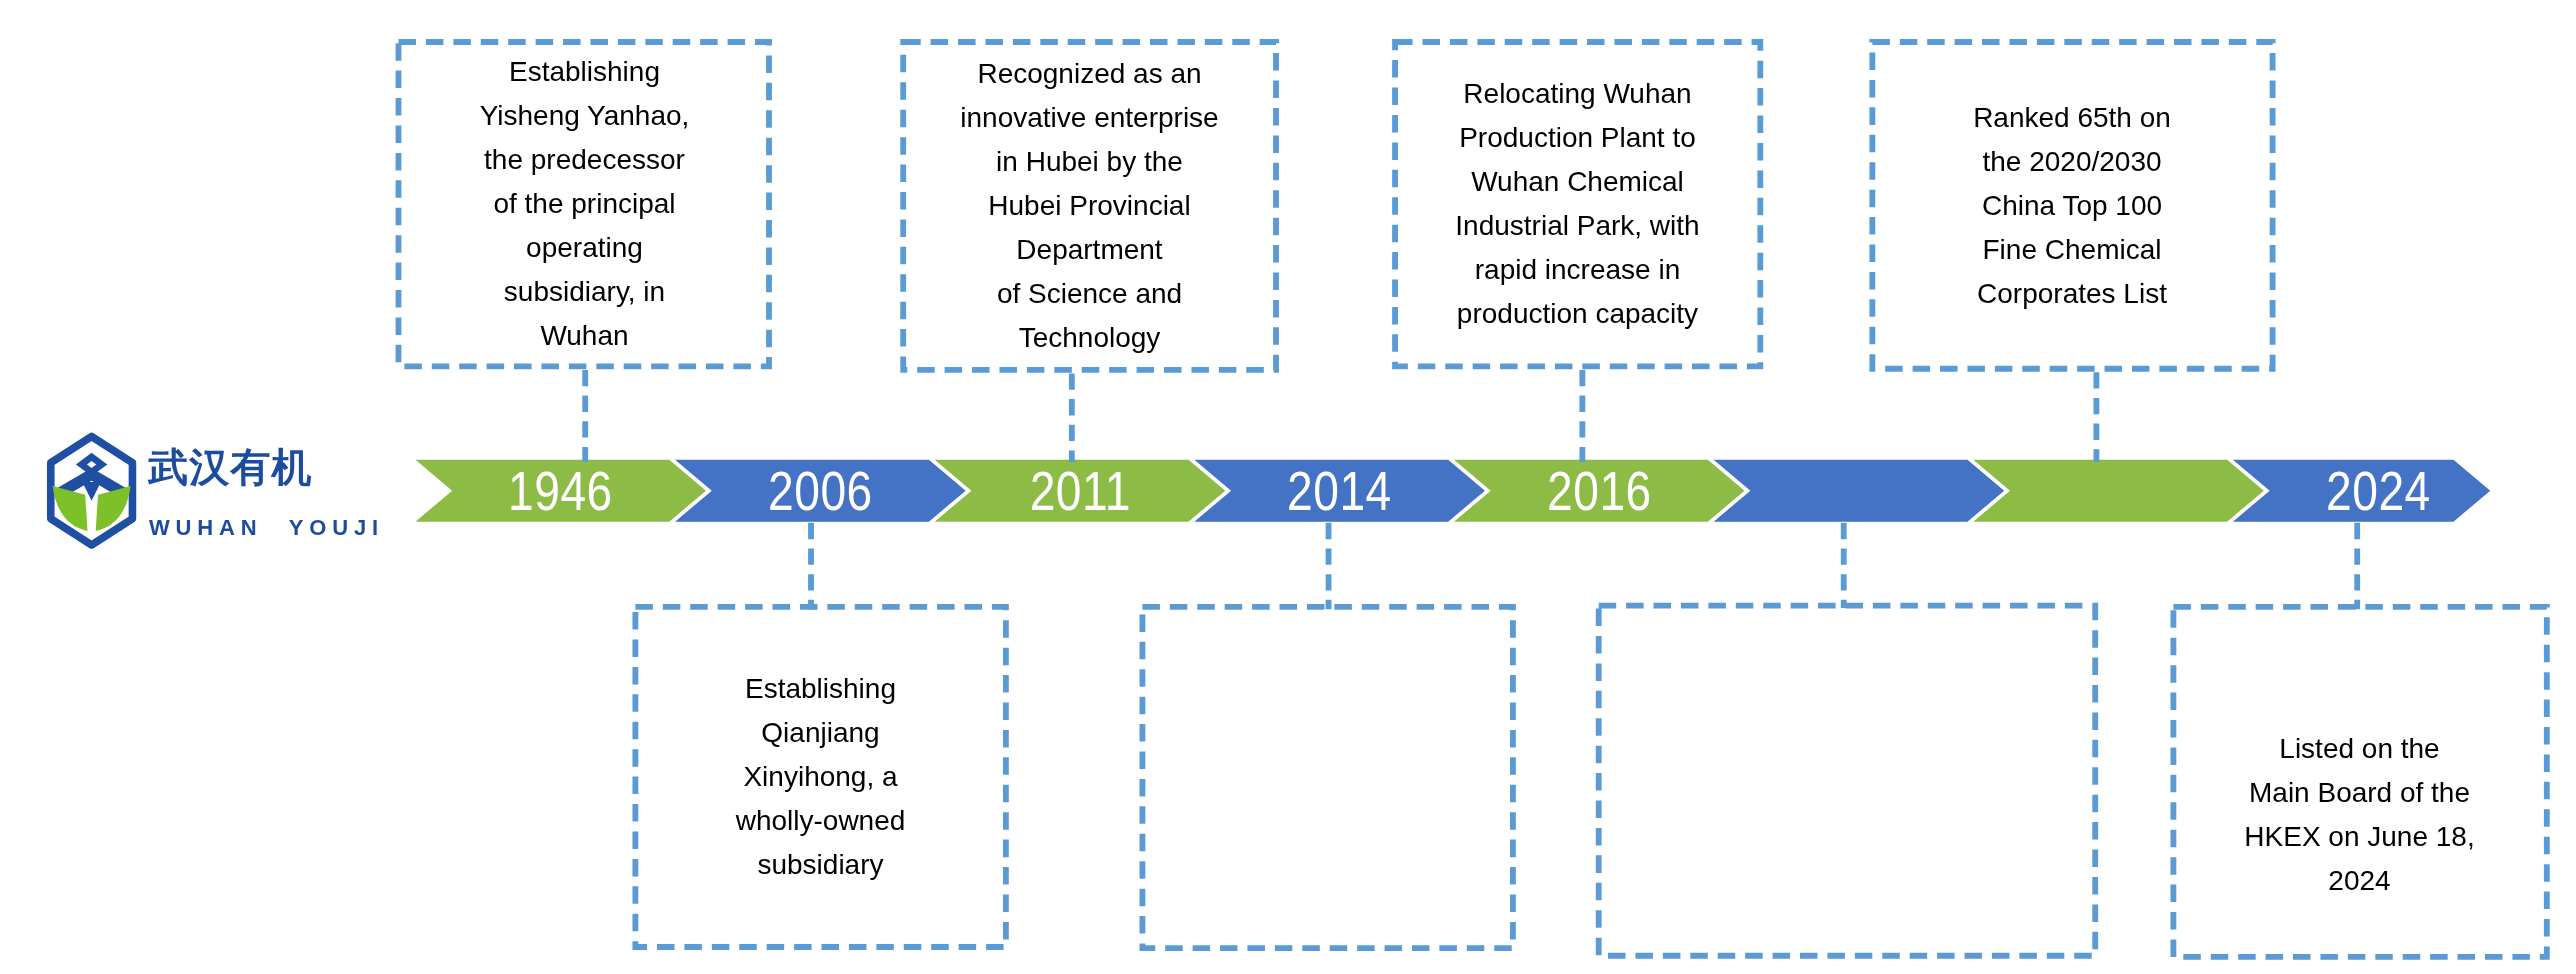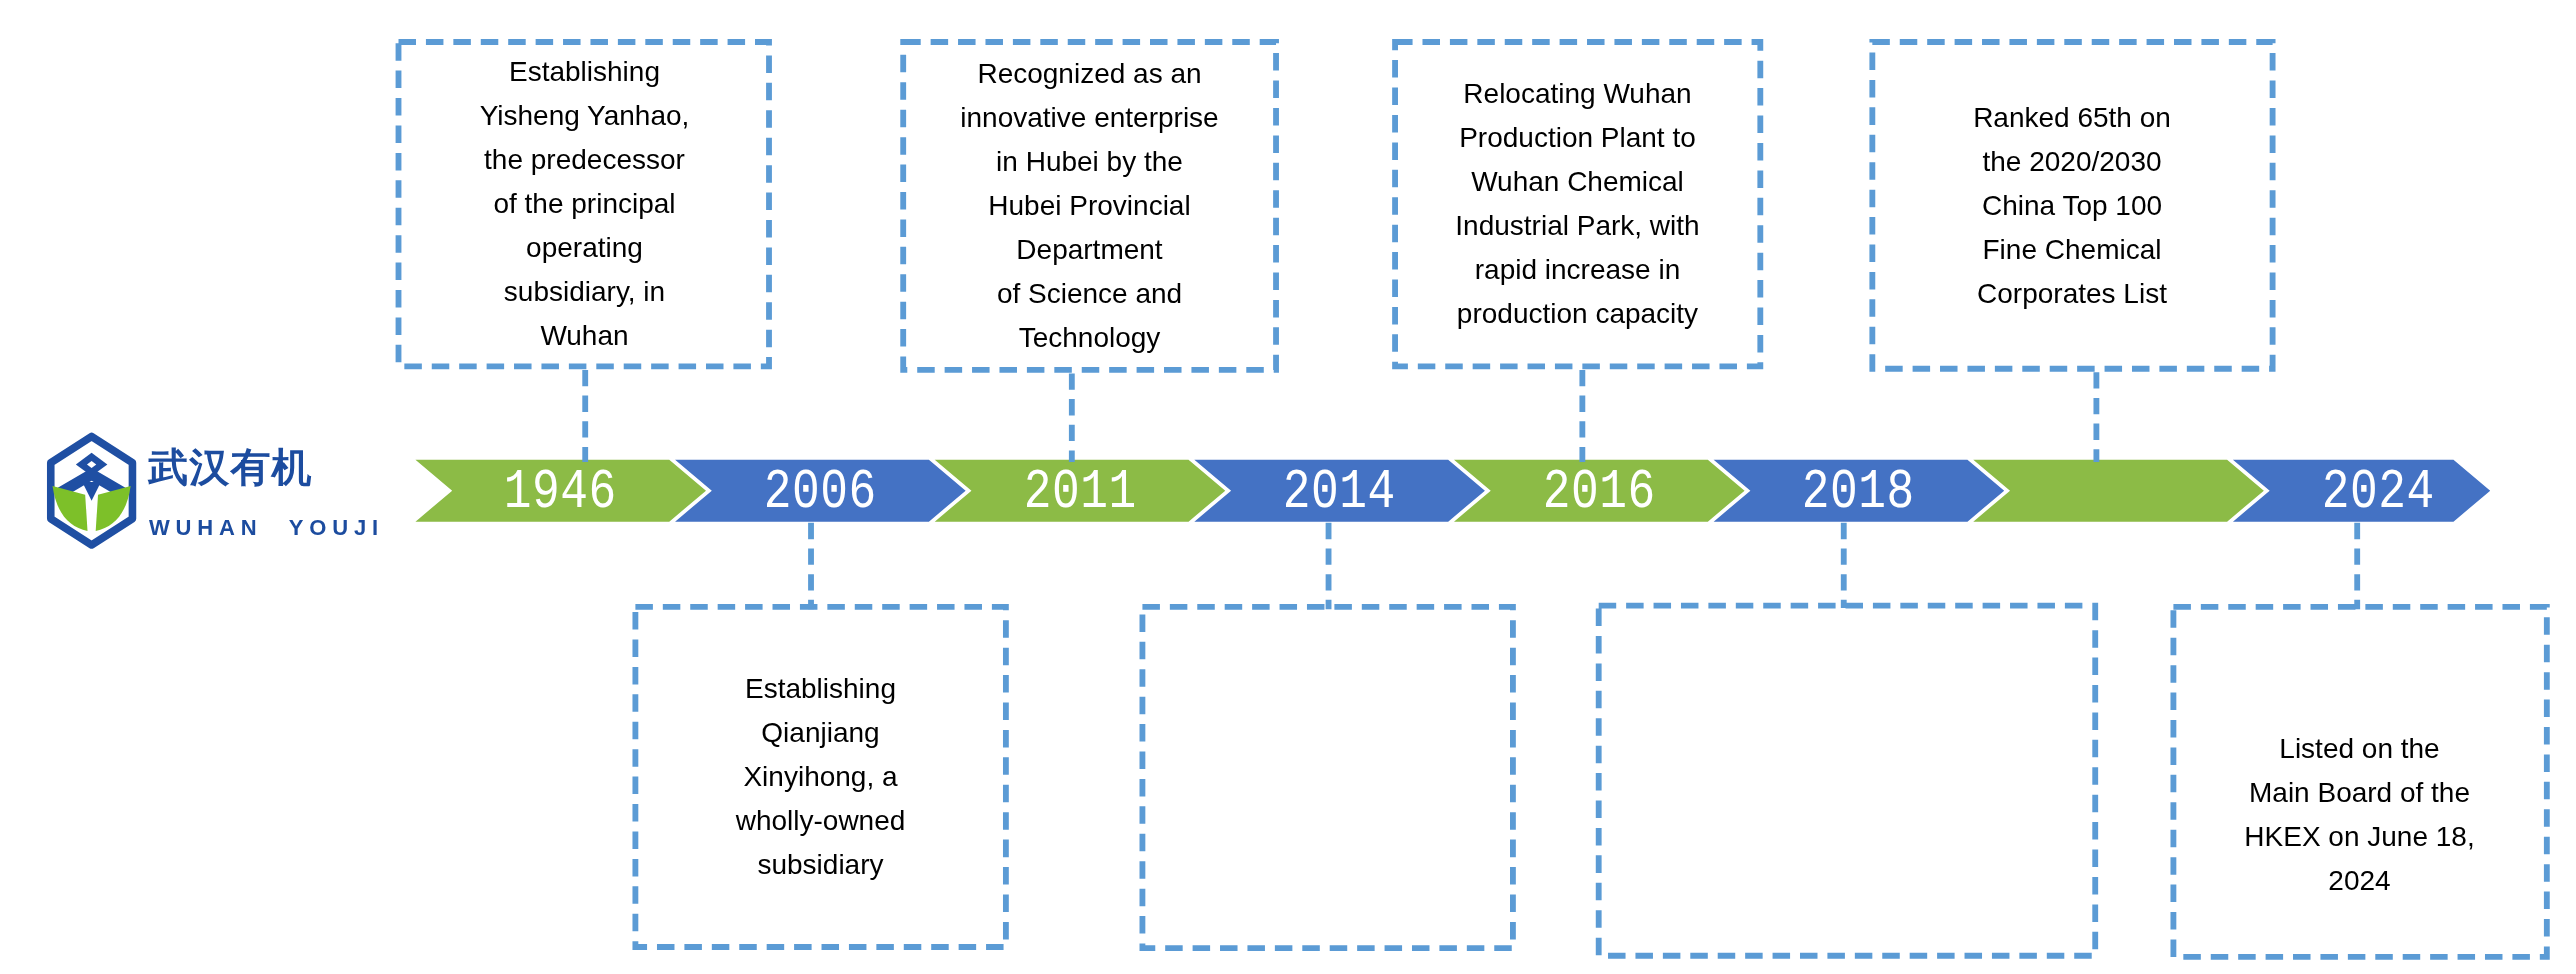--- a/index.html
+++ b/index.html
@@ -1,21 +1,21 @@
 <!DOCTYPE html>
 <html style="font-size:9.3px"><head>
 <meta charset="utf-8">
 <style>
   html,body{margin:0;padding:0;background:#ffffff;}
   body{font-family:"Liberation Sans","DejaVu Sans",sans-serif;}
   .canvas{position:relative;width:2576px;height:975px;background:#ffffff;overflow:hidden;}
   .gfx{position:absolute;left:0;top:0;}
   .box{position:absolute;display:flex;align-items:center;justify-content:center;box-sizing:border-box;padding:14px 17.5px;}
   .box-text{white-space:pre-line;text-align:center;color:#000000;font-size:28px;line-height:44px;font-weight:400;}
-  .year{position:absolute;top:461px;height:60px;width:223px;display:flex;align-items:flex-start;justify-content:center;font-family:Liberation Mono, monospace;}
+  .year{position:absolute;top:461px;height:60px;width:223px;display:flex;align-items:center;justify-content:center;}
   .year span{display:inline-block;transform:scaleX(0.84);color:#ffffff;font-size:55px;font-weight:400;letter-spacing:0.6px;}
   .logo-zh{position:absolute;left:148px;top:445px;color:#1C4C9F;font-size:40px;font-weight:700;letter-spacing:1.2px;line-height:1.1;}
   .logo-en{position:absolute;left:149px;top:515px;color:#1C4C9F;font-size:22px;font-weight:700;letter-spacing:5.8px;word-spacing:15px;}
   .seg-green{fill:#8CBB46;}
   .seg-blue{fill:#4472C4;}
 </style>
 </head>
 <body>
 
 <div class="canvas">
@@ -72,23 +72,20 @@
     </div>
   <div class="year" style="left:969px">
       <span>2011</span>
     </div>
   <div class="year" style="left:1228px">
       <span>2014</span>
     </div>
   <div class="year" style="left:1488px">
       <span>2016</span>
     </div>
-  <div class="year" style="left:1747px">
-      <span>2018</span>
-    </div>
   <div class="year" style="left:2267px">
       <span>2024</span>
     </div>
 
   <div class="box" style="left:399px;top:42px;width:371px;height:324px">
     <div class="box-text">Establishing
 Yisheng Yanhao,
 the predecessor
 of the principal
 operating

